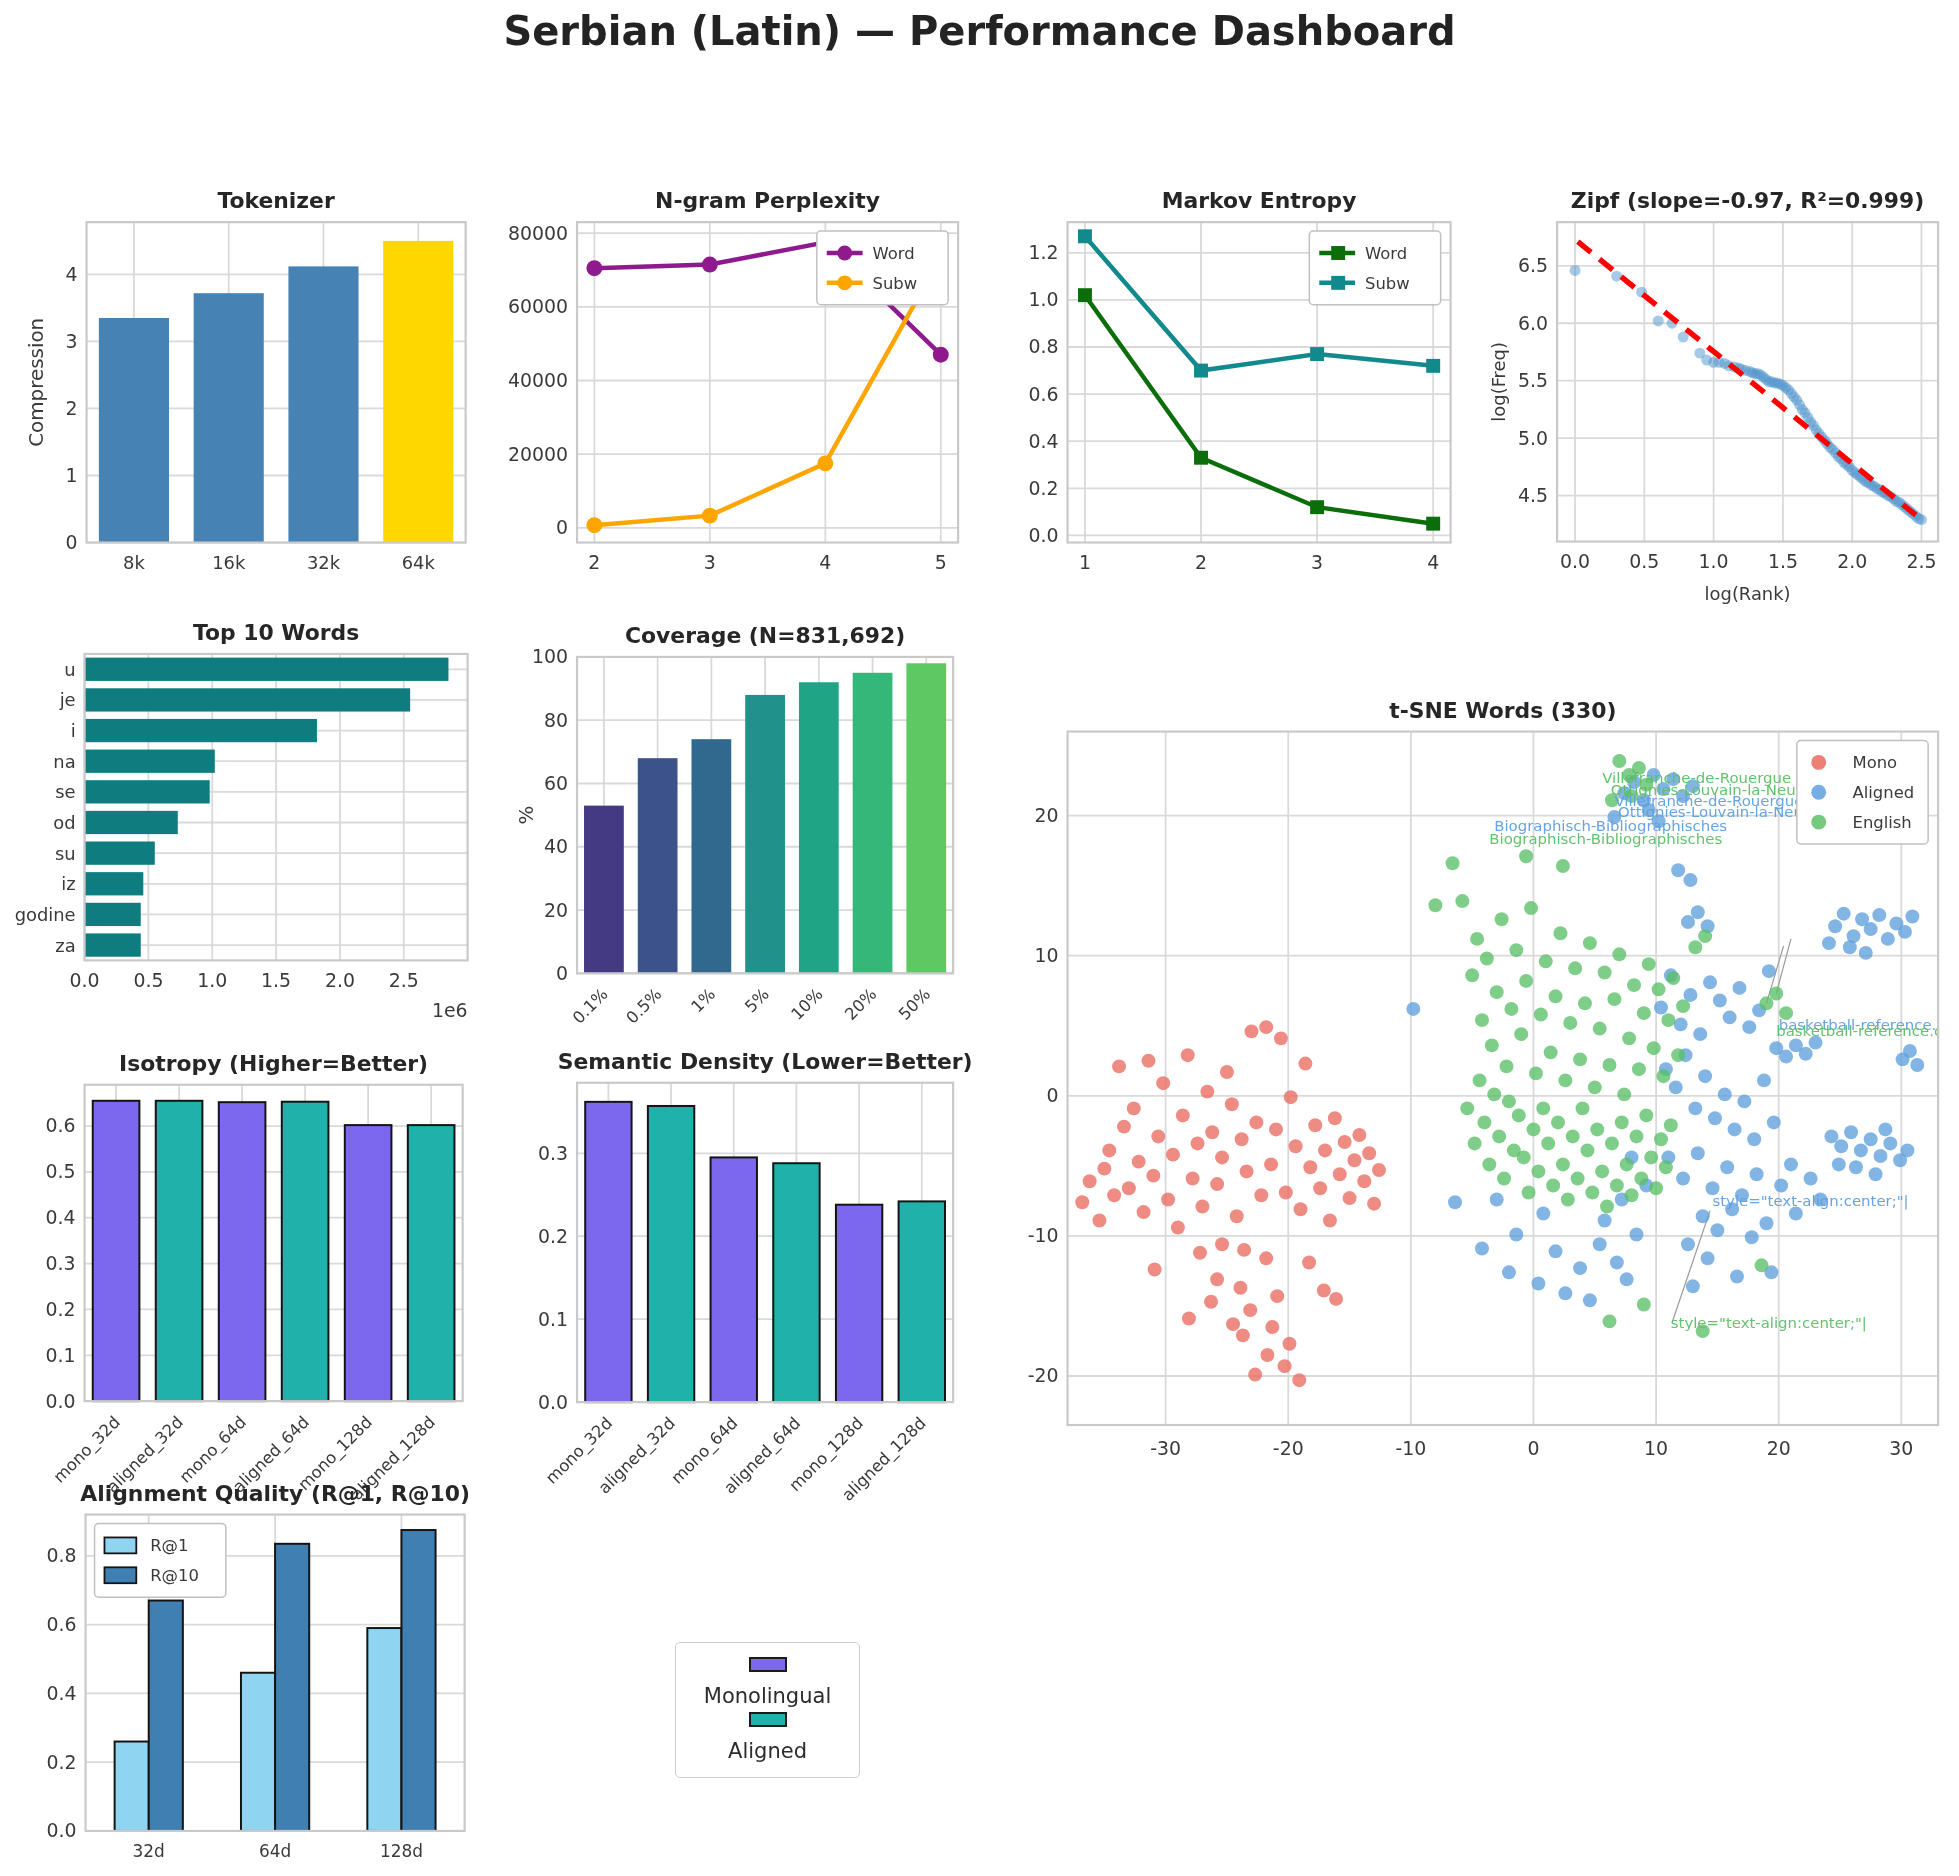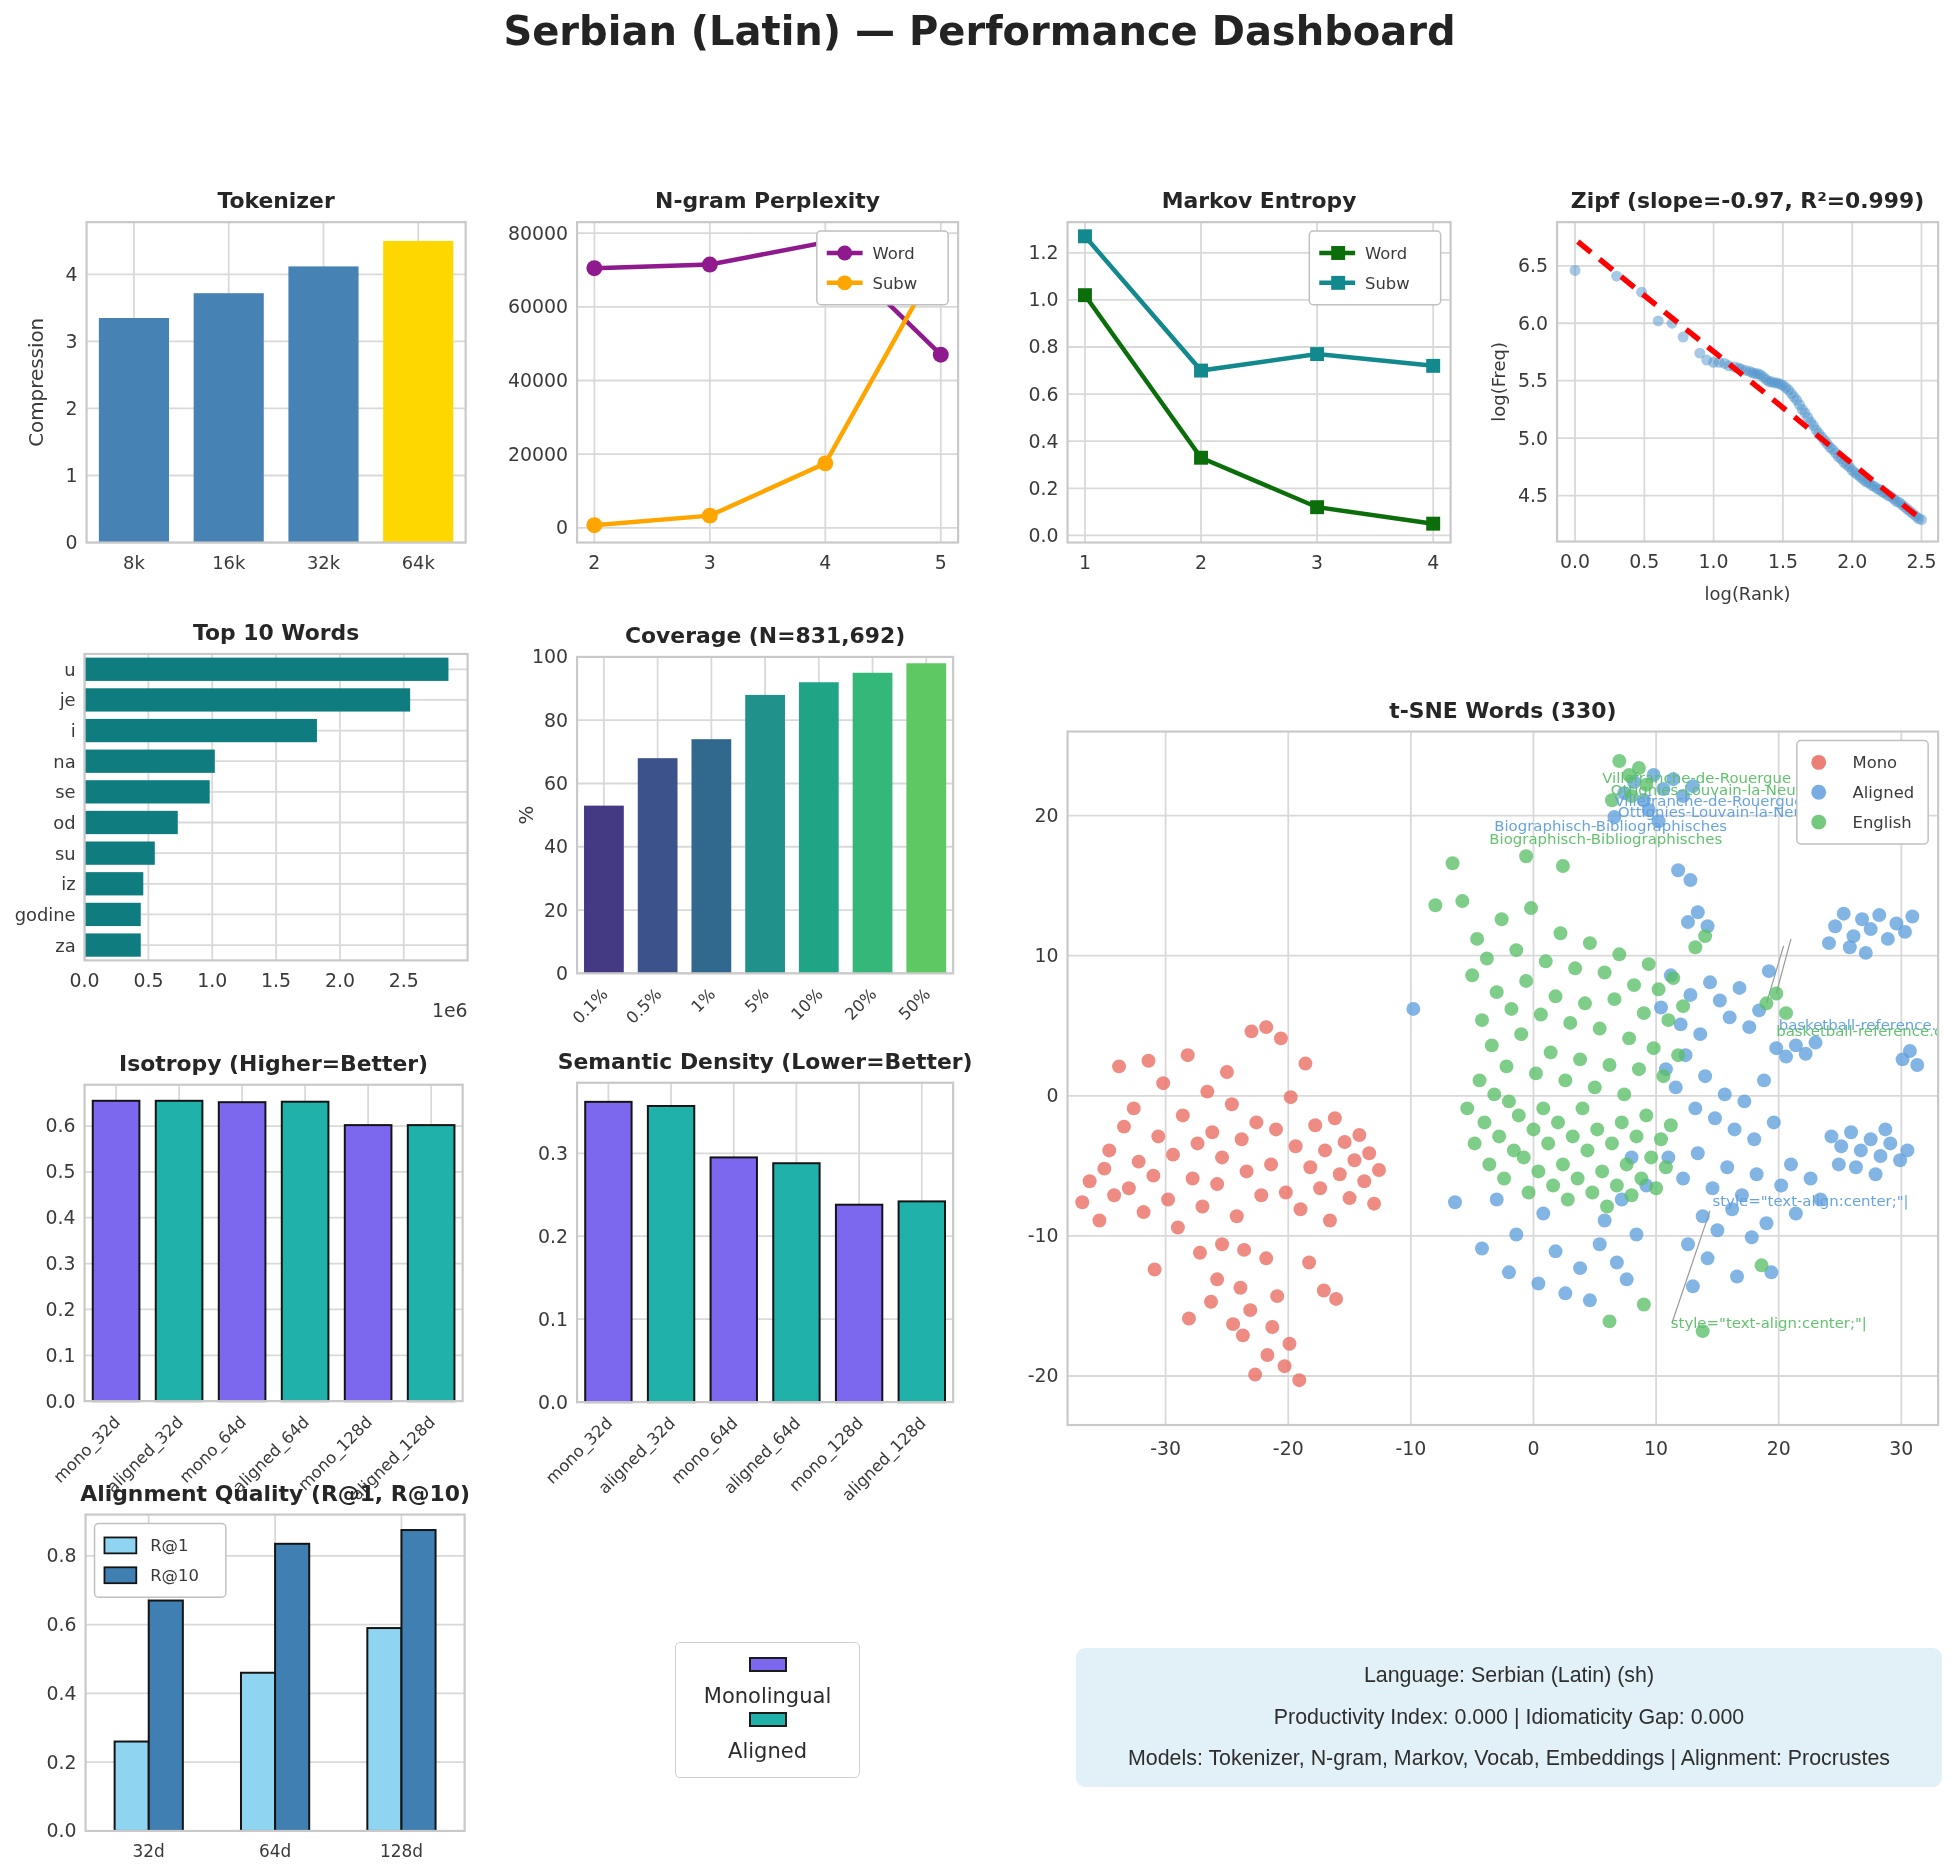--- a/index.html
+++ b/index.html
@@ -785,19 +785,14 @@
   <div class="mini-legend">
     <div class="lrow">
       <span class="swatch" style="background-color: rgb(123, 104, 238);"></span>
       <span class="ltext">Monolingual</span>
     </div>
     <div class="lrow">
       <span class="swatch" style="background-color: rgb(32, 178, 170);"></span>
       <span class="ltext">Aligned</span>
     </div>
   </div>
-  <div class="info-box">
-    <div>Language: Serbian (Latin) (sh)</div>
-    <div>Productivity Index: 0.000  |  Idiomaticity Gap: 0.000</div>
-    <div>Models: Tokenizer, N-gram, Markov, Vocab, Embeddings  |  Alignment: Procrustes</div>
-  </div>
 </div>
 
 
 </body></html>

